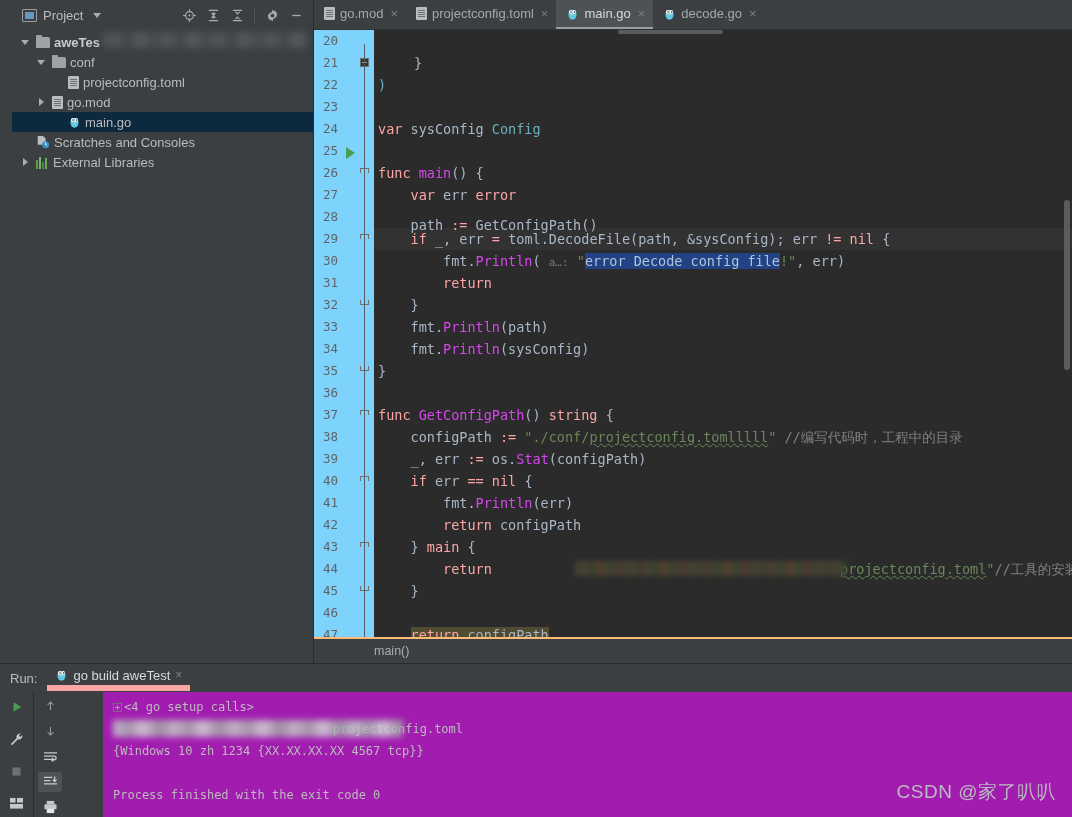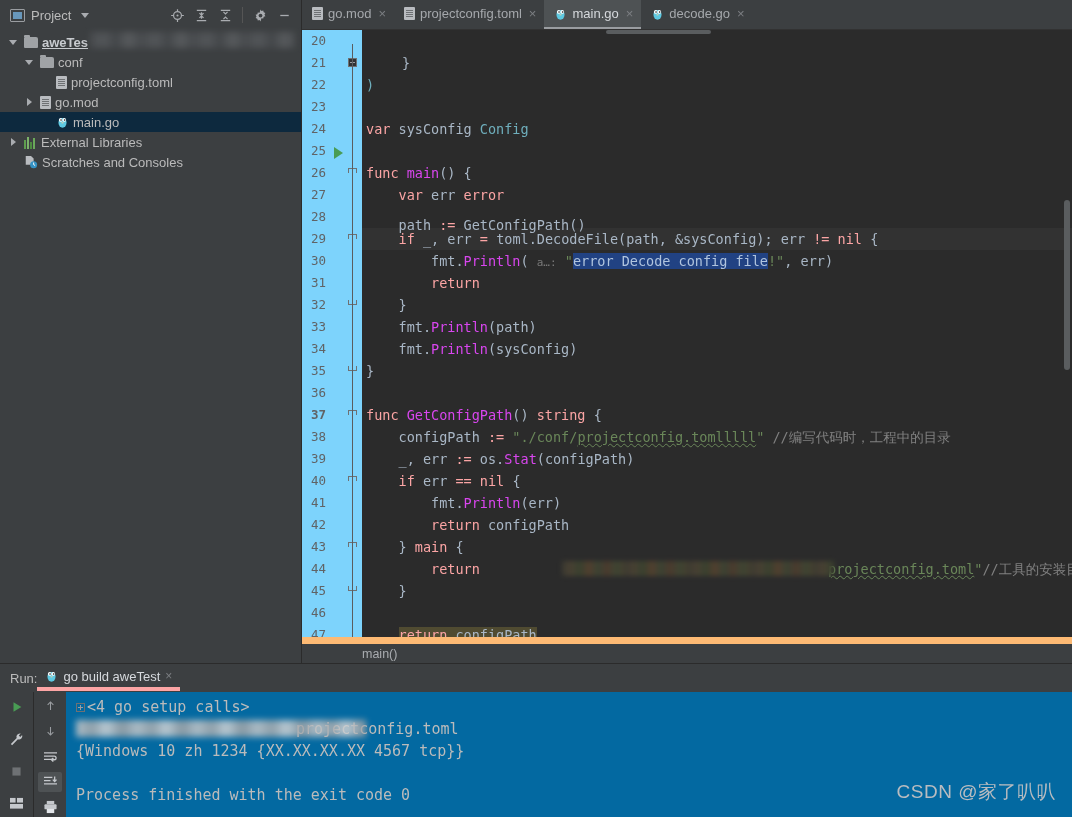--- a/index.html
+++ b/index.html
@@ -5,21 +5,21 @@
   * { box-sizing: border-box; margin: 0; padding: 0; }
   html, body {
     width: 1072px; height: 817px;
     background: #3c3f41;
     font-family: "Liberation Sans", sans-serif;
     overflow: hidden;
   }
   .app { position: relative; width: 1072px; height: 817px; display: flex; flex-direction: column; }
 
   
-  .top-region { display: flex; height: 663px; }
+  .top-region { display: flex; height: 663px; padding-left: 12px; }
 
   
   .sidebar { width: 302px; background: #3c3f41; display: flex; flex-direction: column;
              border-right: 1px solid #2b2b2b; }
   .sidebar-header { height: 30px; display: flex; align-items: center; padding: 0 6px;
                     background: #3c3f41; }
   .proj-btn { display: flex; align-items: center; gap: 6px; padding: 2px 4px; cursor: default; }
   .proj-icon { width: 15px; height: 13px; border: 1px solid #9a9da1; border-radius: 1px;
                background: #3c3f41; position: relative; }
   .proj-icon::after { content:""; position:absolute; left:2px; top:2px; right:2px; bottom:2px;
@@ -47,21 +47,21 @@
                position:relative; }
   .folder-ic::before{content:"";position:absolute;top:-2px;left:0;width:6px;height:2px;background:#a0a3a6;border-radius:1px 1px 0 0;}
   .file-ic { width:11px;height:13px;background:#b9bcc0;border-radius:1px; flex:none; position:relative;}
   .file-ic::after{content:"";position:absolute;left:2px;top:3px;width:7px;height:1px;
                   box-shadow:0 0 0 0 #6e7174, 0 2px 0 0 #6e7174, 0 4px 0 0 #6e7174, 0 6px 0 0 #6e7174;
                   background:#6e7174;}
   .gopher-ic { width:13px;height:14px;flex:none; }
   .lib-ic { width:13px; height:13px; flex:none; display:flex; align-items:flex-end; gap:1px; }
   .lib-ic i { display:block; width:2px; background:#5f9e4f; }
   .scratch-ic { width:14px;height:14px;flex:none; position:relative; }
-  .tlabel.bold { font-weight: bold; color: #c8cbcf; text-decoration: underline; }
+  .tlabel.bold { font-weight: bold; color: #c8cbcf; }
   .blur-strip { position:absolute; border-radius:1px; }
 
   
   .editor-col { flex:1; display:flex; flex-direction:column; background:#2b2b2b; min-width:0; }
 
   .tabbar { height: 30px; background:#3c3f41; display:flex; align-items:stretch;
             border-bottom:1px solid #323232; }
   .tab { display:flex; align-items:center; gap:5px; padding:0 8px 0 10px; font-size:13px;
          color:#a5a8ac; cursor:default; border-bottom: 2px solid transparent; }
   .tab.active { background:#4e5254; color:#d6d9dd; border-bottom: 2px solid #9a9da1; }
@@ -91,43 +91,43 @@
   .run-marker { position:absolute; width:0;height:0;border-top:6px solid transparent;
                 border-bottom:6px solid transparent;border-left:9px solid #499c54; }
   .bulb { position:absolute; width:12px;height:14px; }
   .foldline { position:absolute; width:1px; background:#5a5d5f; }
   .foldbox { position:absolute; width:9px;height:9px;border:1px solid #6e7174; background:#313335; }
   .foldbox::after{content:"";position:absolute;left:1px;top:3px;width:5px;height:1px;background:#9a9da1;}
   .foldcap { position:absolute; width:9px;height:5px; border:1px solid #6e7174; border-top:none; }
   .foldcap.top { border:1px solid #6e7174; border-bottom:none; }
   .blurcode { position:absolute; height:15px; border-radius:1px; }
 
-  .breadcrumb { height:26px; background:#3c3f41; border-top:7px solid #fdba74;
+  .breadcrumb { height:26px; background:#3c3f41; border-top:2px solid #fdba74;
                 display:flex; align-items:center; padding-left:60px;
                 font-size:12.5px; color:#a9acb0; }
 
   
   .run-panel { height:154px; background:#3c3f41; display:flex; flex-direction:column;
                border-top:1px solid #2b2b2b; }
-  .run-header { height:28px; display:flex; align-items:center; padding-left:10px;
+  .run-header { height:28px; display:flex; align-items:center; gap:10px; padding-left:10px;
                 font-size:13px; color:#bbbbbb; }
   .run-tab { display:flex; align-items:center; gap:5px; padding:0 8px; height:26px;
-             border-bottom:4px solid #fca5a5; color:#d6d9dd; }
+             border-bottom:6px solid #fca5a5; color:#d6d9dd; }
   .run-tab .x { color:#7c7f83; font-size:12px; }
   .run-main { flex:1; display:flex; min-height:0; }
   .run-toolbar { width:34px; background:#3c3f41; display:flex; flex-direction:column;
                  align-items:center; padding-top:4px; gap:10px; border-right:1px solid #2b2b2b; }
   .run-toolbar2 { width:32px; background:#3c3f41; display:flex; flex-direction:column;
                   align-items:center; padding-top:4px; gap:6px; }
   .rt-btn { width:24px;height:22px;display:flex;align-items:center;justify-content:center;
             border-radius:2px; }
   .rt-btn.active { background:#4e5254; }
-  .console { flex:1; background:#0369a1; position:relative; overflow:hidden;
-             font-family:"DejaVu Sans Mono", monospace; font-size:15px; color:#bbbbbb;
-             line-height:22px; }
+  .console { flex:1; background:#a21caf; position:relative; overflow:hidden;
+             font-family:"DejaVu Sans Mono", monospace; font-size:12px; color:#bbbbbb;
+             line-height:22px;margin-left:37px; }
   .cl { position:absolute; left:10px; white-space:pre; }
   .expander { display:inline-block; width:9px;height:9px;border:1px solid #6e7174;
               position:relative; vertical-align:middle; margin-right:2px; }
   .expander::after{content:"";position:absolute;left:1px;top:3px;width:5px;height:1px;background:#9a9da1;}
   .expander::before{content:"";position:absolute;left:3px;top:1px;width:1px;height:5px;background:#9a9da1;}
   .watermark { position:absolute; right:16px; bottom:12px; font-size:19px; color:#b9bcc0;
                font-family:"Liberation Sans", sans-serif; letter-spacing:0.5px; }
 </style>
 </head>
 <body>
@@ -215,39 +215,39 @@
                 <ellipse cx="8" cy="9" rx="5" ry="6" fill="#5dc9e2"></ellipse>
                 <ellipse cx="5.8" cy="5.5" rx="2.2" ry="2.3" fill="#fff"></ellipse>
                 <ellipse cx="10.2" cy="5.5" rx="2.2" ry="2.3" fill="#fff"></ellipse>
                 <circle cx="6.2" cy="5.6" r="1" fill="#1a1a1a"></circle>
                 <circle cx="10.6" cy="5.6" r="1" fill="#1a1a1a"></circle>
                 <path d="M6.8 8.4h2.4v1.2H6.8z" fill="#f6d2a2"></path>
               </svg></span>
             <span class="tlabel">main.go</span>
           </div>
           <div class="trow" style="padding-left: 6px;">
+            <span class="twist empty"></span>
+            <span class="scratch-ic"><svg width="14" height="14" viewBox="0 0 16 16">
+                <path d="M2 1h6l3 3v7H2z" fill="#b9bcc0"></path>
+                <circle cx="11" cy="11" r="4" fill="#3592c4"></circle>
+                <path d="M11 8.6V11l1.7 1" stroke="#fff" stroke-width="1.1" fill="none"></path>
+              </svg></span>
+            <span class="tlabel">Scratches and Consoles</span>
+          </div>
+          <div class="trow" style="padding-left: 6px;">
             <span class="twist">
               <span class="arrow-r"></span>
             </span>
             <span class="lib-ic">
               <i style="height:9px;background:#5f9e4f"></i>
               <i style="height:12px;background:#7cb36a"></i>
               <i style="height:7px;background:#4e8a41"></i>
               <i style="height:11px;background:#6aa85a"></i>
             </span>
             <span class="tlabel">External Libraries</span>
-          </div>
-          <div class="trow" style="padding-left: 6px;">
-            <span class="twist empty"></span>
-            <span class="scratch-ic"><svg width="14" height="14" viewBox="0 0 16 16">
-                <path d="M2 1h6l3 3v7H2z" fill="#b9bcc0"></path>
-                <circle cx="11" cy="11" r="4" fill="#3592c4"></circle>
-                <path d="M11 8.6V11l1.7 1" stroke="#fff" stroke-width="1.1" fill="none"></path>
-              </svg></span>
-            <span class="tlabel">Scratches and Consoles</span>
           </div>
         </div>
     </div>
 
     <div class="editor-col">
 
       <div class="tabbar" id="tabbar">
           <div class="tab">
             <span class="file-ic"></span>
             <span>go.mod</span>
@@ -296,21 +296,21 @@
             <div class="gutter-num" style="top: 157px;">27</div>
             <div class="gutter-num" style="top: 179px;">28</div>
             <div class="gutter-num" style="top: 201px;">29</div>
             <div class="gutter-num" style="top: 223px;">30</div>
             <div class="gutter-num" style="top: 245px;">31</div>
             <div class="gutter-num" style="top: 267px;">32</div>
             <div class="gutter-num" style="top: 289px;">33</div>
             <div class="gutter-num" style="top: 311px;">34</div>
             <div class="gutter-num" style="top: 333px;">35</div>
             <div class="gutter-num" style="top: 355px;">36</div>
-            <div class="gutter-num" style="top: 377px; font-weight: bold;">37</div>
+            <div class="gutter-num" style="top: 377px;">37</div>
             <div class="gutter-num" style="top: 399px;">38</div>
             <div class="gutter-num" style="top: 421px;">39</div>
             <div class="gutter-num" style="top: 443px;">40</div>
             <div class="gutter-num" style="top: 465px;">41</div>
             <div class="gutter-num" style="top: 487px;">42</div>
             <div class="gutter-num" style="top: 509px;">43</div>
             <div class="gutter-num" style="top: 531px;">44</div>
             <div class="gutter-num" style="top: 553px;">45</div>
             <div class="gutter-num" style="top: 575px;">46</div>
             <div class="gutter-num" style="top: 597px;">47</div>

